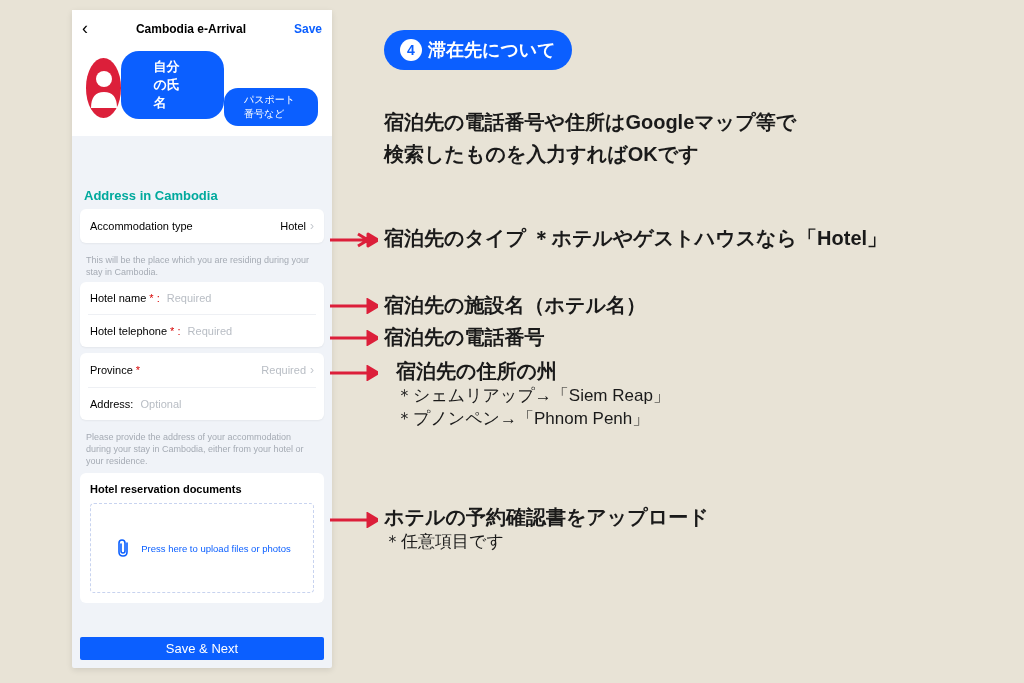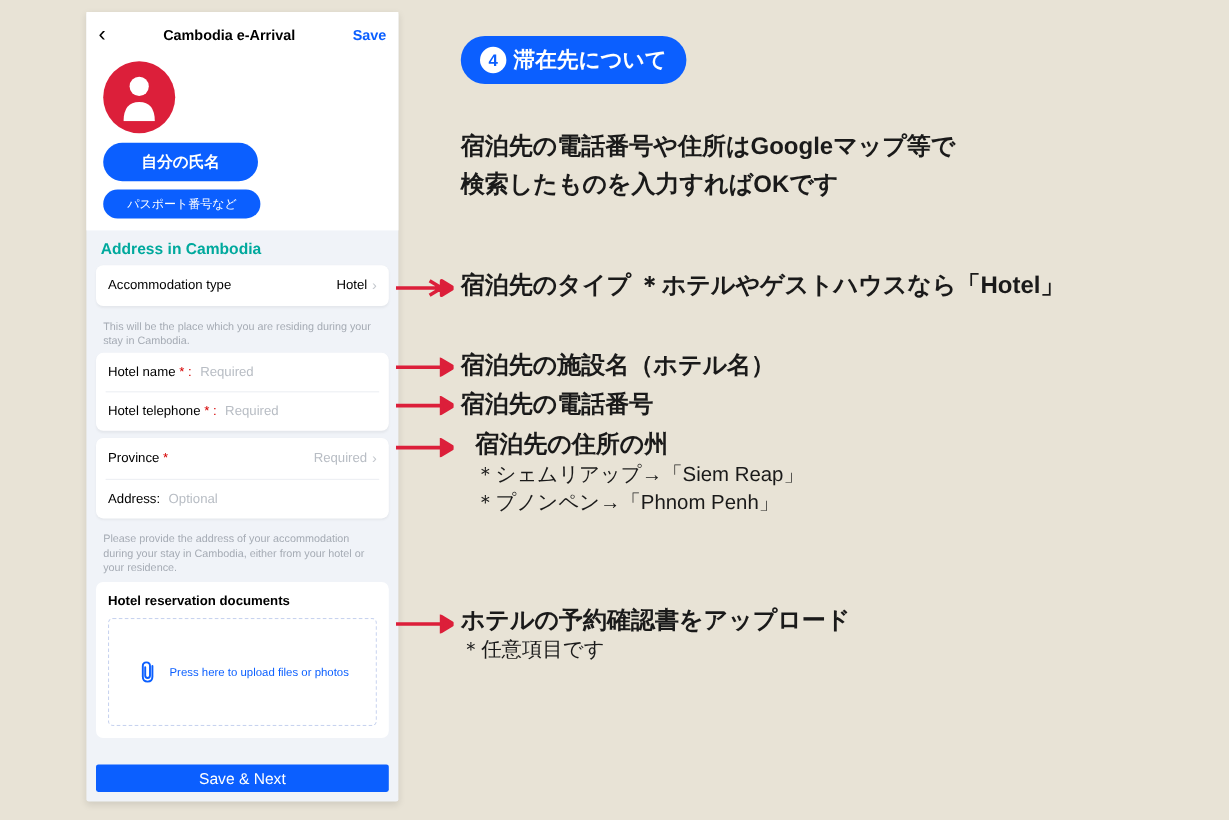--- a/index.html
+++ b/index.html
@@ -48,22 +48,22 @@
 
 .save-link {
   font-size: 12px;
   font-weight: 600;
   color: #0b5fff;
 }
 
 .profile-block {
   background: #fff;
   display: flex;
-  flex-direction: column;
-  align-items: flex-start;
+  flex-direction: row;
+  align-items: flex-end;
   padding: 6px 14px 10px;
 }
 
 .avatar-circle {
   width: 60px;
   height: 60px;
   border-radius: 50%;
   background: #dc1f3a;
   display: flex;
   align-items: center;
@@ -93,20 +93,21 @@
   font-weight: 500;
   padding: 5px 20px;
   border-radius: 14px;
 }
 
 .section-title {
   color: #00a99d;
   font-size: 13px;
   font-weight: 700;
   padding: 8px 12px 6px;
+  margin-top: 44px;
 }
 
 .form-card {
   background: #fff;
   margin: 0 8px 6px;
   border-radius: 6px;
   padding: 0;
   box-shadow: 0 1px 2px rgba(0,0,0,0.05);
 }
 

